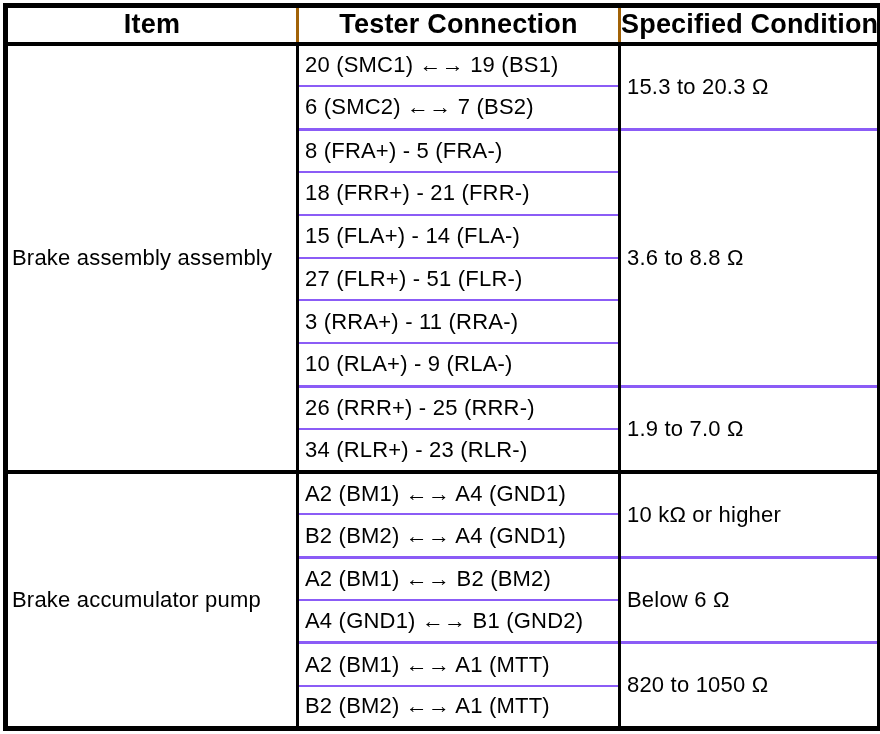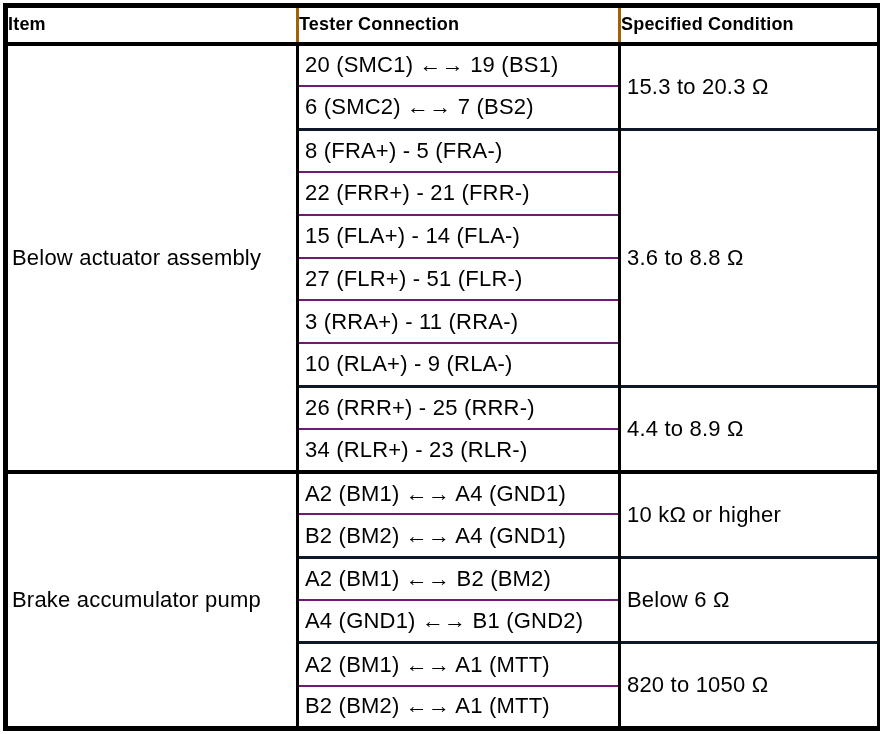--- a/index.html
+++ b/index.html
@@ -12,95 +12,95 @@
   }
   table.spec-table {
     border-collapse: collapse;
     table-layout: fixed;
     width: 874px;
     height: 728px;
     margin: 3px;
     border: 5px solid #000000;
   }
   th {
-    font-size: 18px;
+    font-size: 27px;
     font-weight: bold;
     letter-spacing: 0.2px;
-    text-align: left;
+    text-align: center;
     vertical-align: middle;
     height: 38px;
     border-bottom: 4px solid #000000;
     white-space: nowrap;
     overflow: hidden;
   }
   th + th { border-left: 3px solid #a16207; }
   tbody tr { height: 42px; }
   td {
     font-size: 22px;
     letter-spacing: 0.2px;
     vertical-align: middle;
     white-space: nowrap;
     overflow: hidden;
-    border-top: 2px solid #701a75;
+    border-top: 2px solid #8b5cf6;
   }
   td.item-cell { padding-left: 4px; }
   td.conn-cell, td.spec-cell {
     border-left: 3px solid #000000;
     padding-left: 6px;
   }
-  td.spec-start { border-top: 3px solid #0f172a; }
+  td.spec-start { border-top: 3px solid #8b5cf6; }
   td.group-start { border-top: 4px solid #000000; }
 </style>
 </head>
 <body>
 
 <table class="spec-table">
   <colgroup>
     <col style="width:292px">
     <col style="width:322px">
     <col style="width:260px">
   </colgroup>
   <thead>
     <tr>
       <th>Item</th>
       <th>Tester Connection</th>
       <th>Specified Condition</th>
     </tr>
   </thead>
   <tbody id="table-body">
       <tr>
-        <td class="item-cell group-start" rowspan="10">Below actuator assembly</td>
+        <td class="item-cell group-start" rowspan="10">Brake assembly assembly</td>
         <td class="conn-cell group-start">20 (SMC1) ←→ 19 (BS1)</td>
         <td class="spec-cell group-start" rowspan="2">15.3 to 20.3 Ω</td>
       </tr>
       <tr>
         <td class="conn-cell">6 (SMC2) ←→ 7 (BS2)</td>
       </tr>
       <tr>
         <td class="conn-cell spec-start">8 (FRA+) - 5 (FRA-)</td>
         <td class="spec-cell spec-start" rowspan="6">3.6 to 8.8 Ω</td>
       </tr>
       <tr>
-        <td class="conn-cell">22 (FRR+) - 21 (FRR-)</td>
+        <td class="conn-cell">18 (FRR+) - 21 (FRR-)</td>
       </tr>
       <tr>
         <td class="conn-cell">15 (FLA+) - 14 (FLA-)</td>
       </tr>
       <tr>
         <td class="conn-cell">27 (FLR+) - 51 (FLR-)</td>
       </tr>
       <tr>
         <td class="conn-cell">3 (RRA+) - 11 (RRA-)</td>
       </tr>
       <tr>
         <td class="conn-cell">10 (RLA+) - 9 (RLA-)</td>
       </tr>
       <tr>
         <td class="conn-cell spec-start">26 (RRR+) - 25 (RRR-)</td>
-        <td class="spec-cell spec-start" rowspan="2">4.4 to 8.9 Ω</td>
+        <td class="spec-cell spec-start" rowspan="2">1.9 to 7.0 Ω</td>
       </tr>
       <tr>
         <td class="conn-cell">34 (RLR+) - 23 (RLR-)</td>
       </tr>
       <tr>
         <td class="item-cell group-start" rowspan="6">Brake accumulator pump</td>
         <td class="conn-cell group-start">A2 (BM1) ←→ A4 (GND1)</td>
         <td class="spec-cell group-start" rowspan="2">10 kΩ or higher</td>
       </tr>
       <tr>

